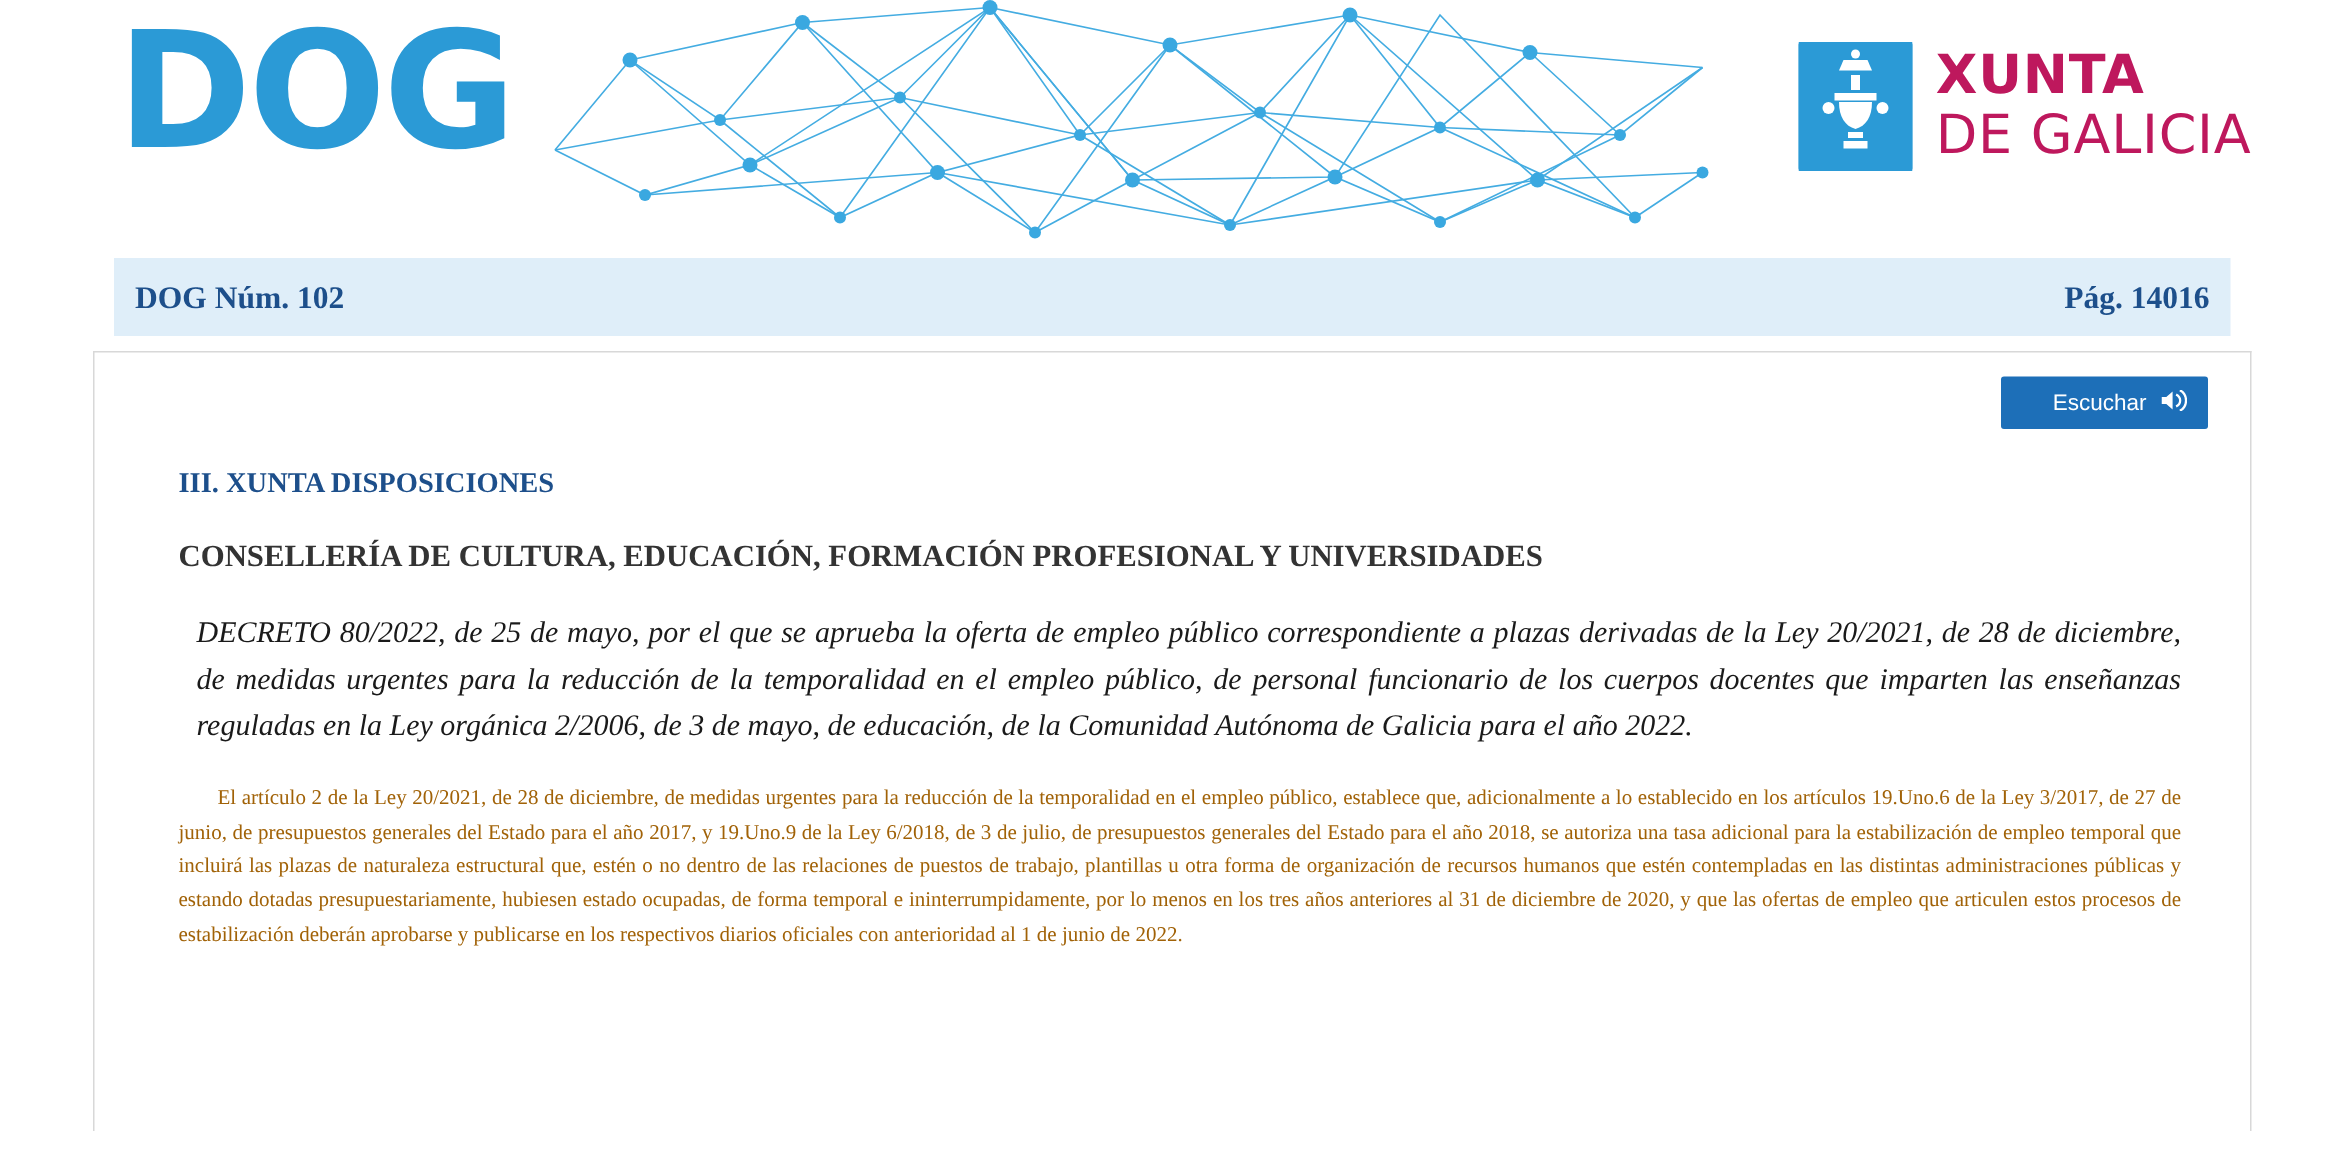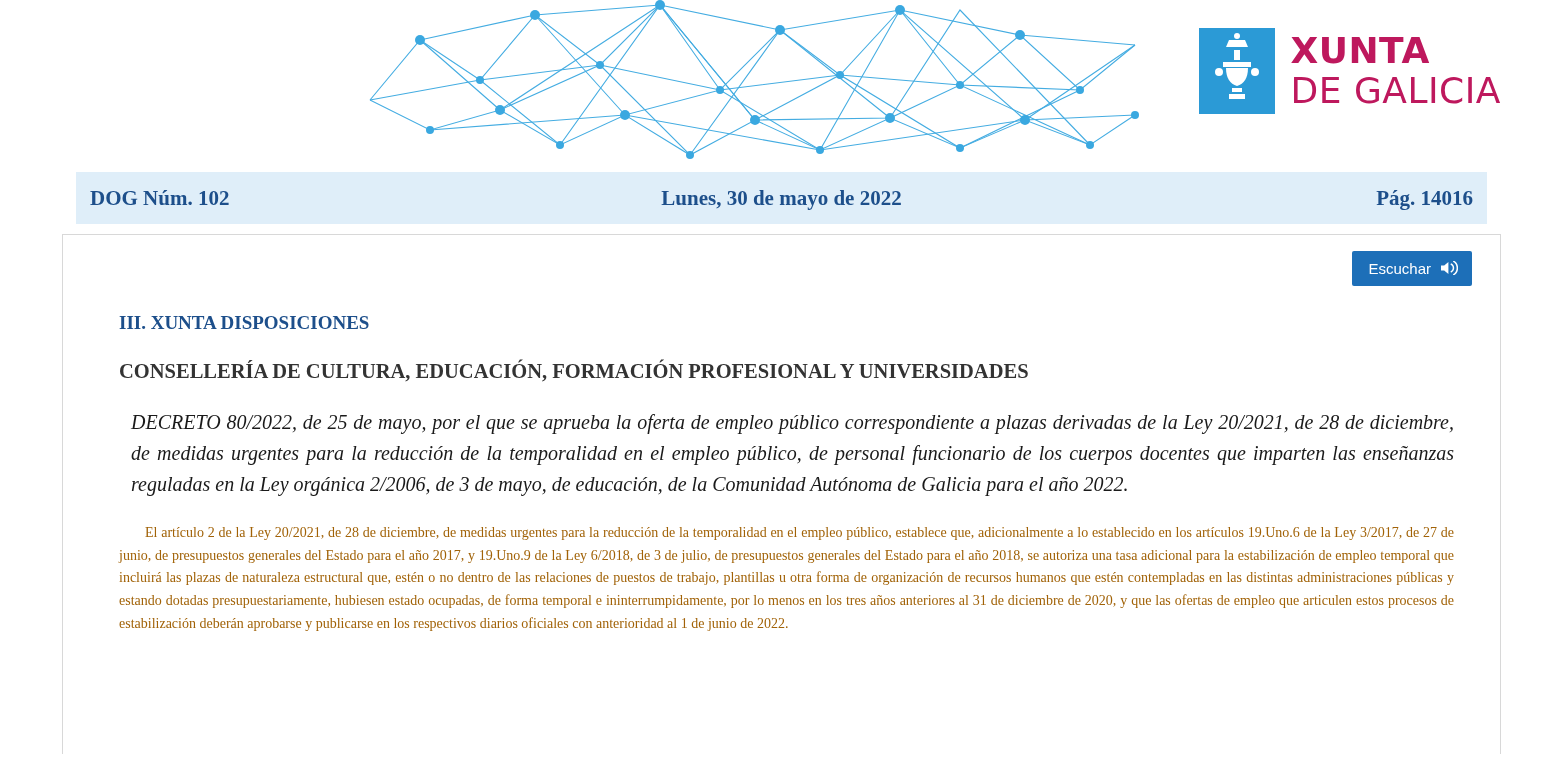--- a/index.html
+++ b/index.html
@@ -105,21 +105,21 @@
   }
   .listen-row {
     display: flex;
     justify-content: flex-end;
   }
   .listen-btn {
     background: #1d6fb8;
     color: #ffffff;
     font-family: "Liberation Sans", sans-serif;
     font-size: 15px;
-    padding: 9px 14px 9px 16px;
+    padding: 9px 14px 9px 34px;
     display: inline-flex;
     align-items: center;
     gap: 10px;
     border: none;
     cursor: pointer;
     border-radius: 2px;
   }
   .speaker-icon { display: inline-block; line-height: 1; font-size: 15px; }
 
   .section-head {
@@ -151,20 +151,21 @@
     text-align: justify;
     text-indent: 26px;
     color: #a16207;
   }
 </style>
 </head>
 <body>
 
 <div class="masthead">
 
+  <div class="dog-logo">DOG</div>
 
   <svg class="mesh" viewBox="0 0 780 200" preserveAspectRatio="none">
     <g stroke="#3aa8e0" stroke-width="1.1" fill="none" opacity="0.95">
       <polyline points="10,130 60,70 120,110 175,45 240,95 300,35 360,120 420,60 480,105 540,40 600,115 660,65 720,120 775,75"></polyline>
       <polyline points="10,130 70,160 140,140 200,175 265,145 330,185 395,150 460,180 530,148 600,178 665,150 730,175 775,145"></polyline>
       <polyline points="60,70 140,140 240,95 330,185 420,60 530,148 600,115 730,175"></polyline>
       <polyline points="120,110 200,175 300,35 395,150 480,105 600,178 720,120"></polyline>
       <polyline points="10,130 120,110 240,95 360,120 480,105 600,115 720,120"></polyline>
       <polyline points="60,70 175,45 300,35 420,60 540,40 660,65 775,75"></polyline>
       <polyline points="70,160 265,145 460,180 665,150 775,145"></polyline>
@@ -219,21 +220,20 @@
     <div class="xunta-text">
       <div class="l1">XUNTA</div>
       <div class="l2">DE GALICIA</div>
     </div>
   </div>
 </div>
 
 <div class="infobar-wrap">
   <div class="infobar">
     <span>DOG Núm. 102</span>
-    <span class="center">Lunes, 30 de mayo de 2022</span>
     <span>Pág. 14016</span>
   </div>
 </div>
 
 <div class="panel">
 
   <div class="listen-row">
     <button class="listen-btn">
       <span>Escuchar</span>
       <span class="speaker-icon">

